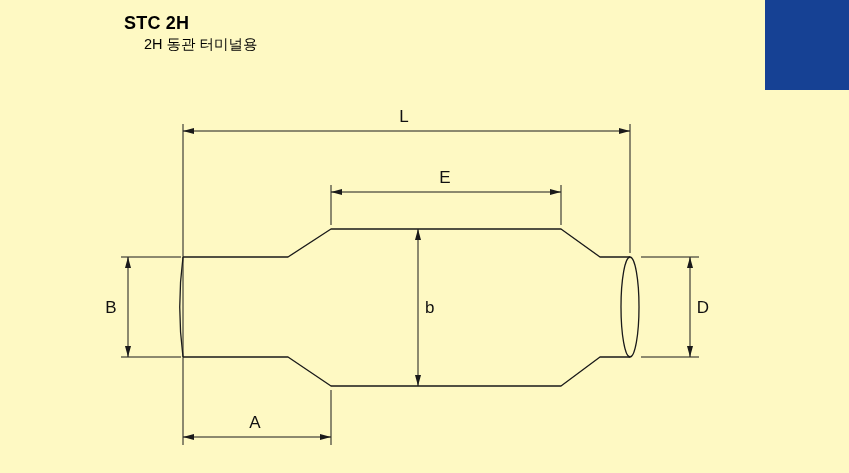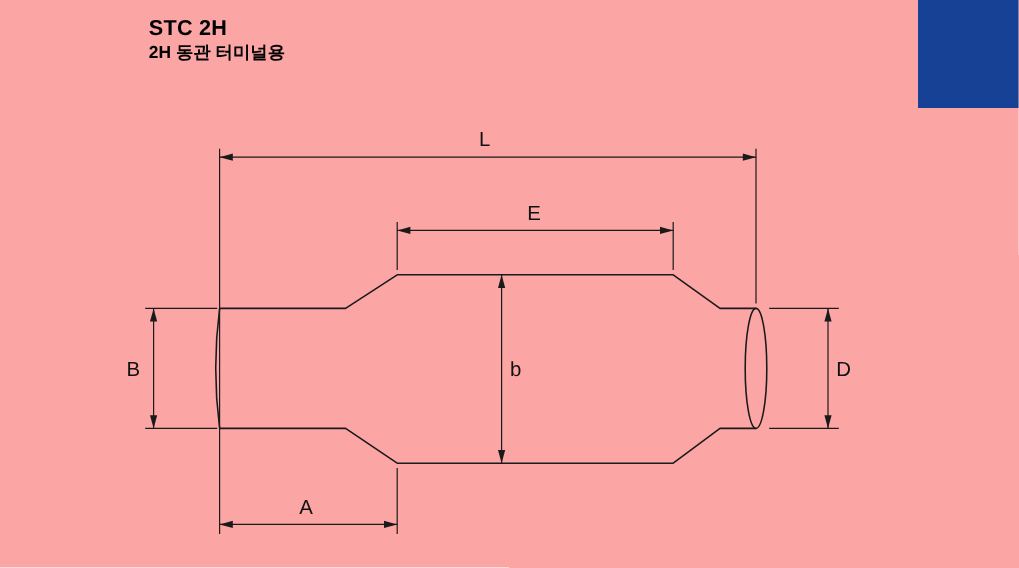--- a/index.html
+++ b/index.html
@@ -4,21 +4,21 @@
 <style>
   html, body {
     margin: 0;
     padding: 0;
     background: #ffffff;
   }
   .page {
     position: relative;
     width: 849px;
     height: 473px;
-    background: #fca5a5;
+    background: #fef9c3;
     overflow: hidden;
     font-family: "Liberation Sans", sans-serif;
   }
   .brand-block {
     position: absolute;
     top: 0;
     left: 765px;
     width: 84px;
     height: 90px;
     background: #164194;
@@ -30,23 +30,24 @@
   }
   .title {
     font-size: 18px;
     font-weight: bold;
     color: #000000;
     line-height: 1.25;
     letter-spacing: 0.2px;
   }
   .subtitle {
     font-size: 14.5px;
-    font-weight: bold;
+    font-weight: normal;
     color: #000000;
     line-height: 1.3;
+    margin-left: 20px;
   }
   svg.drawing {
     position: absolute;
     top: 0;
     left: 0;
   }
   .dim-text {
     font-family: "Liberation Sans", sans-serif;
     font-size: 17px;
     fill: #111111;

